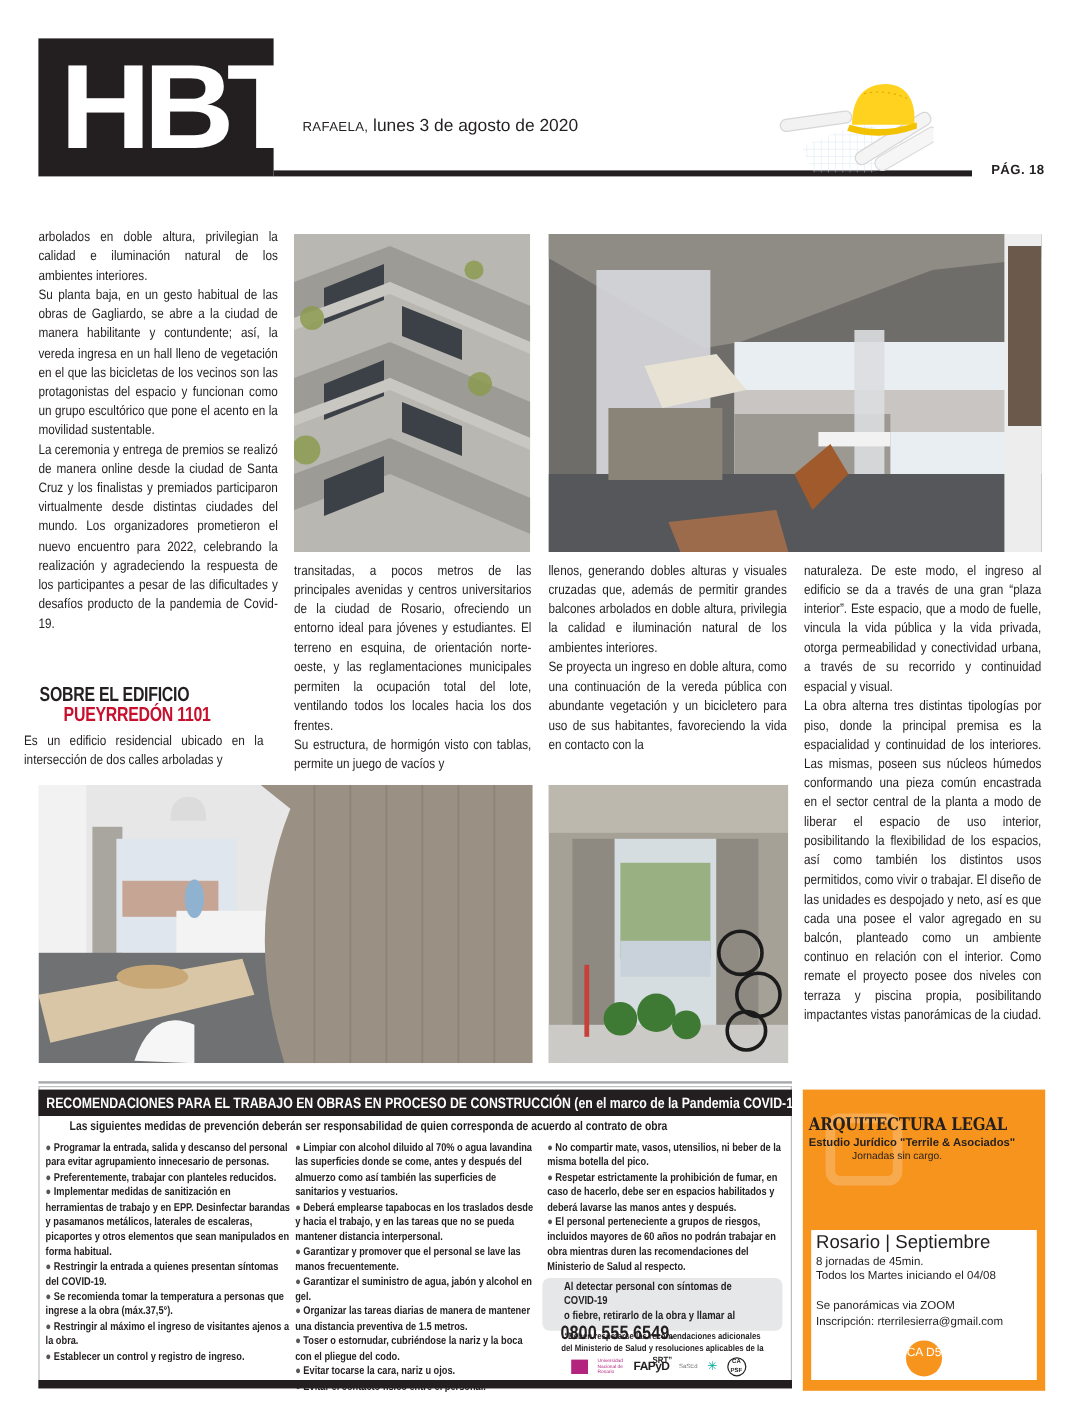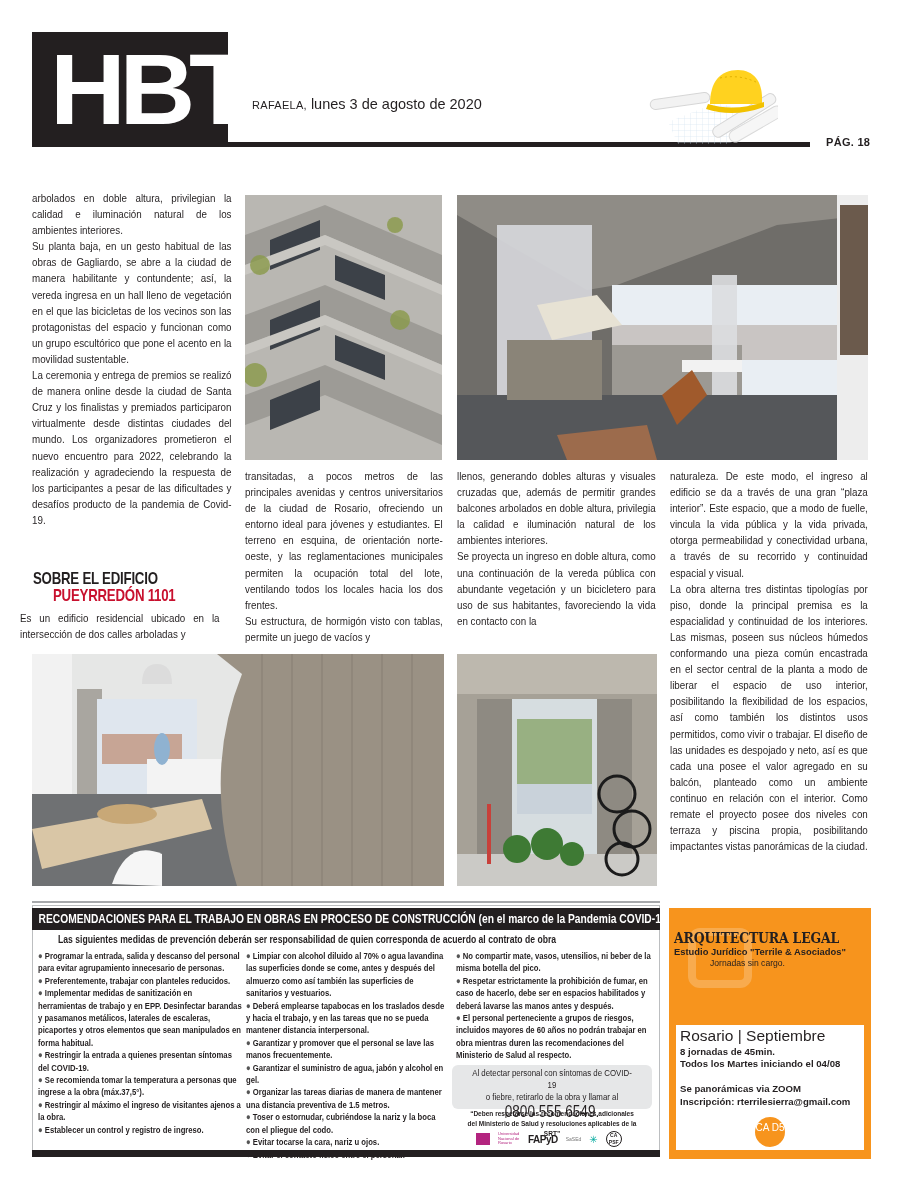--- a/index.html
+++ b/index.html
@@ -33,21 +33,21 @@
 
   
   .covid-box { left: 32px; top: 905px; width: 628px; height: 252px; border: 1px solid #bcbec0; box-sizing: border-box; background: #fff; }
   .covid-title { left: 32px; top: 908px; width: 628px; height: 22px; background: #231f20; color: #fff; font-weight: bold; font-size: 12.5px; line-height: 22px; white-space: nowrap; }
   .covid-title span { display: inline-block; transform: scaleX(0.82); transform-origin: left; padding-left: 8px; }
   .covid-sub { left: 58px; top: 933px; font-weight: bold; font-size: 10.5px; white-space: nowrap; transform: scaleX(0.82); transform-origin: left; }
   .covid-col { font-weight: bold; font-size: 9.4px; line-height: 12.4px; color: #231f20; }
   .covid-col .inner { transform: scaleX(0.82); transform-origin: left top; width: 122%; }
   .covid-col p { margin: 0; }
   .bullet { color: #555; }
-  .alert-box { left: 452px; top: 1065px; width: 200px; height: 44px; background: #e6e7e8; border-radius: 6px; text-align: center; font-weight: normal; color: #231f20; }
+  .alert-box { left: 452px; top: 1065px; width: 200px; height: 44px; background: #e6e7e8; border-radius: 6px; text-align: left; font-weight: bold; color: #231f20; }
   .alert-box .l1 { font-size: 9.6px; line-height: 12px; padding-top: 2px; transform: scaleX(0.82); }
   .alert-box .phone { font-size: 16px; line-height: 18px; transform: scaleX(0.85); }
   .covid-note { left: 452px; top: 1109px; width: 200px; text-align: center; font-weight: bold; font-size: 7.6px; line-height: 10px; transform: scaleX(0.86); transform-origin: center top; }
   .covid-bottom-bar { left: 32px; top: 1150px; width: 628px; height: 7px; background: #231f20; }
 
   .logos { left: 476px; top: 1131px; width: 170px; height: 16px; display: flex; align-items: center; gap: 8px; }
   .logo-unr { width: 14px; height: 12px; background: #b3247f; }
   .logo-unr-text { font-size: 4px; line-height: 4.5px; color: #b3247f; width: 22px; }
   .logo-fapyd { font-weight: bold; font-size: 10px; color: #231f20; letter-spacing: -0.5px; }
   .logo-sased { font-size: 5px; color: #777; }
@@ -55,21 +55,21 @@
   .logo-capsf { width: 14px; height: 14px; border: 1px solid #231f20; border-radius: 50%; font-size: 5px; line-height: 7px; text-align: center; font-weight: bold; }
 
   
   .ad { left: 669px; top: 908px; width: 202px; height: 251px; background: #f7941d; }
   .ad-bubble { left: 688px; top: 928px; width: 64px; height: 60px; border: 8px solid rgba(255,255,255,0.22); border-radius: 12px; box-sizing: border-box; }
   .ad-title { left: 674px; top: 929px; font-family: "DejaVu Serif", serif; font-weight: bold; font-size: 14.5px; color: #231f20; letter-spacing: -0.2px; white-space: nowrap; transform: scaleX(0.86); transform-origin: left; }
   .ad-sub1 { left: 674px; top: 946px; font-weight: bold; font-size: 9.4px; color: #231f20; white-space: nowrap; }
   .ad-sub2 { left: 674px; top: 958px; font-size: 8.6px; color: #231f20; white-space: nowrap; margin-left: 36px; }
   .ad-card { left: 676px; top: 1025px; width: 188px; height: 125px; background: #ffffff; }
   .ad-months { left: 680px; top: 1027px; font-size: 15.5px; color: #231f20; white-space: nowrap; }
-  .ad-line { font-size: 9.6px; color: #231f20; white-space: nowrap; font-weight: bold; }
+  .ad-line { font-size: 9.6px; color: #231f20; white-space: nowrap; }
   .ad-badge { left: 755px; top: 1117px; width: 30px; height: 30px; border-radius: 50%; background: #f7941d; color: #fff; font-size: 10px; line-height: 9px; text-align: center; box-sizing: border-box; padding-top: 6px; }
 </style>
 </head>
 <body>
 
 <div class="abs logo-box"></div>
 <div class="abs logo-text">HBT</div>
 <div class="abs header-rule"></div>
 <div class="abs dateline">
   <span class="city">RAFAELA,</span>

